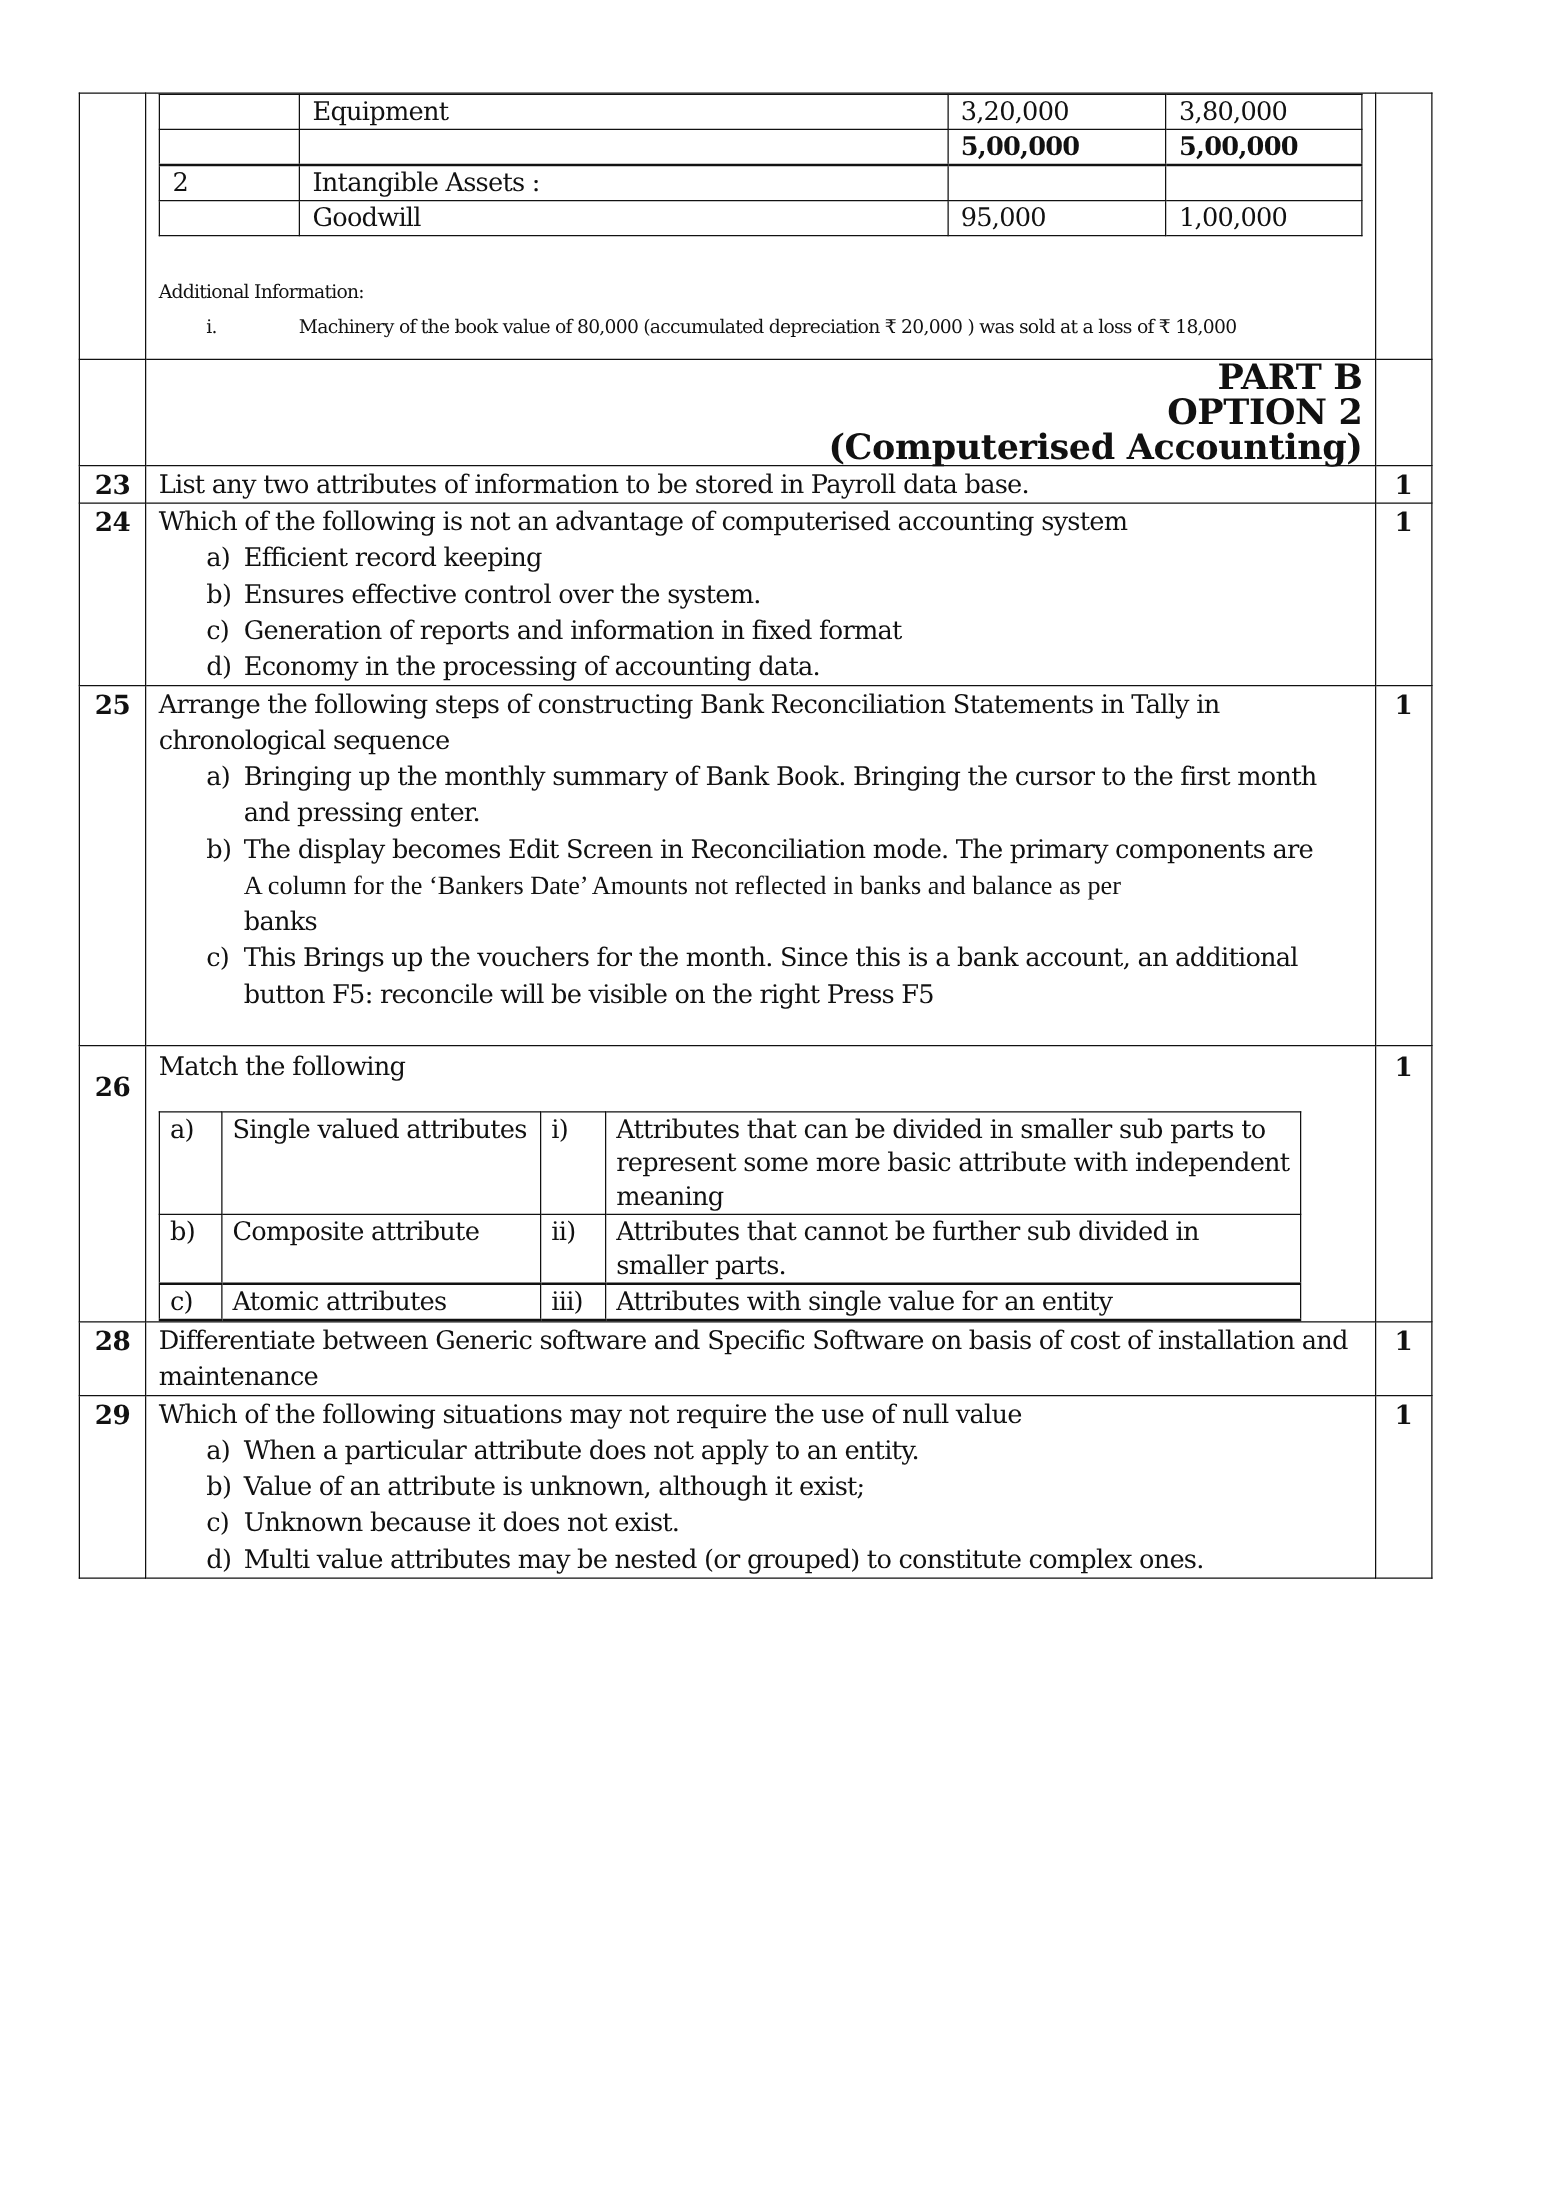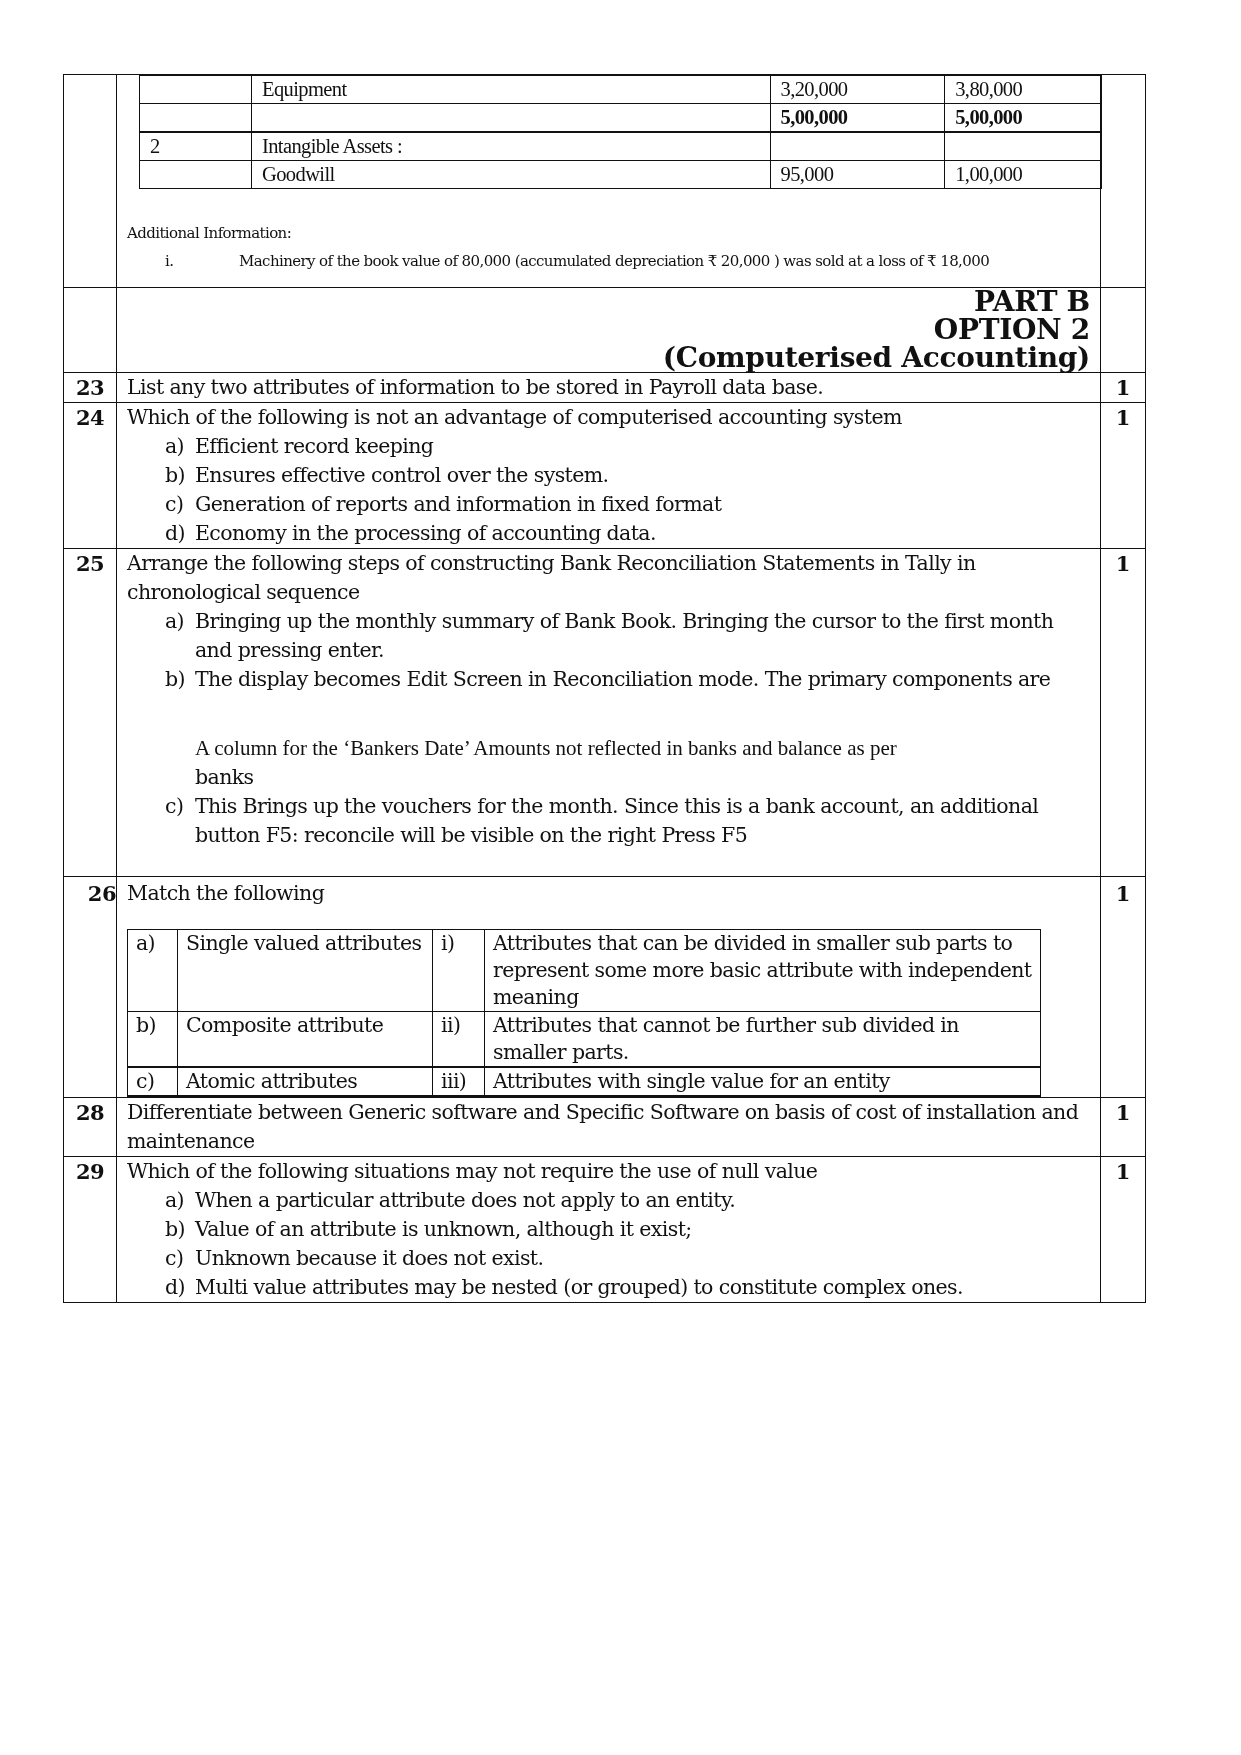--- a/index.html
+++ b/index.html
@@ -6,37 +6,37 @@
   body { width: 1241px; height: 1755px; position: relative; overflow: hidden;
          font-family: "DejaVu Serif", "Liberation Serif", serif; color: #111; }
   .page { position: absolute; left: 63px; top: 74px; width: 1083px; }
 
   table.main { border-collapse: collapse; width: 1083px; table-layout: fixed; }
   table.main > tbody > tr > td { border: 1.3px solid #111; vertical-align: top; padding: 0; }
   td.qno { width: 52px; text-align: center; font-weight: bold; font-size: 21px; line-height: 29px; letter-spacing: -0.5px; }
   td.qbody { padding: 0 10px 0 10px !important; font-size: 20.5px; line-height: 29px; letter-spacing: -0.6px; }
   td.marks { width: 44px; text-align: center; font-weight: bold; font-size: 21px; line-height: 29px; }
 
-  table.bs { border-collapse: collapse; width: 963px; margin-left: 12px; table-layout: fixed; font-size: 20.5px; letter-spacing: -0.6px; font-family: Liberation Serif, serif; }
+  table.bs { border-collapse: collapse; width: 963px; margin-left: 0; table-layout: fixed; font-size: 20.5px; letter-spacing: -0.6px; }
   table.bs td { border: 1.3px solid #111; padding: 0 10px; line-height: 27px; vertical-align: top; }
   table.bs tr.total td { border-bottom: 2.4px solid #111; }
   .b { font-weight: bold; }
 
   .addl { margin-top: 30px; font-size: 15px; line-height: 28px; letter-spacing: -0.6px; }
   .addl-item { display: flex; }
   .addl-num { width: 112px; padding-left: 38px; box-sizing: border-box; }
   .addl-text { flex: 1; }
 
   .heading { text-align: right; font-weight: bold; font-size: 28px; line-height: 28px; letter-spacing: -0.3px; }
 
   ol.opts { list-style: none; margin: 0; padding: 0 0 0 38px; }
   ol.opts li { display: flex; }
   ol.opts li .lbl { width: 30px; flex: none; }
   ol.opts li .txt { flex: 1; }
-  .tnr-line { font-family: "Liberation Serif", serif; font-size: 21px; letter-spacing: 0; margin-top: 40px; }
+  .tnr-line { font-family: "Liberation Serif", serif; font-size: 21px; letter-spacing: 0; }
 
   table.match { border-collapse: collapse; width: 914px; margin-top: 21px; table-layout: fixed; font-size: 20.5px; letter-spacing: -0.6px; }
   table.match td { border: 1.3px solid #111; line-height: 27px; vertical-align: top; padding: 0 8px; }
   table.match tr.last td { border-top: 2.2px solid #111; border-bottom: 2.2px solid #111; }
   .or { text-align: center; font-weight: bold; font-size: 21px; line-height: 28px; font-family: "DejaVu Serif", serif; letter-spacing: 0; }
 </style>
 </head>
 <body>
 
 <div class="page">
@@ -153,21 +153,21 @@
         <li>
                 <span class="lbl">c)</span>
                 <span class="txt">This Brings up the vouchers for the month. Since this is a bank account, an additional button F5: reconcile will be visible on the right Press F5</span>
               </li>
       </ol>
     </td>
     <td class="marks">1</td>
   </tr>
 
   <tr>
-    <td class="qno" style="padding-top:2px;text-align:right;">26</td>
+    <td class="qno" style="padding-top:18px;">26</td>
     <td class="qbody" style="padding-top:2px !important;">
       <div>Match the following</div>
       <table class="match">
         <colgroup>
                 <col style="width:50px">
                 <col style="width:255px">
                 <col style="width:52px">
                 <col>
               </colgroup>
         <tbody>

